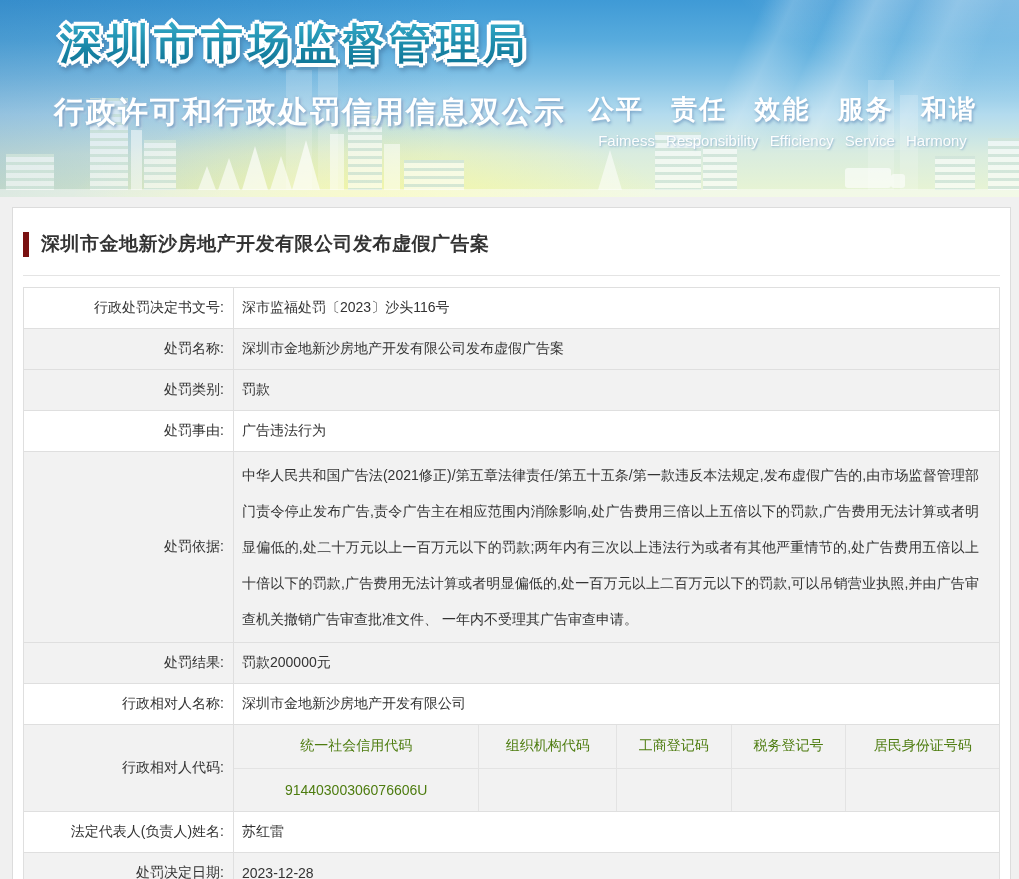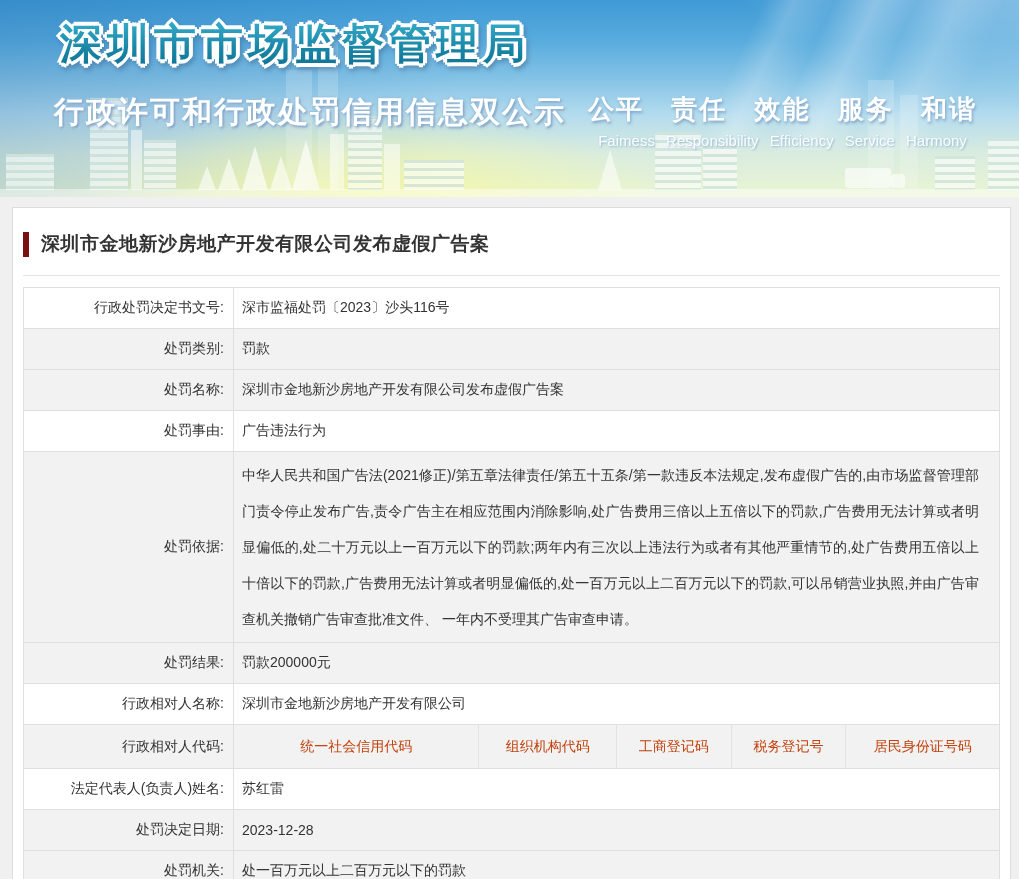--- a/index.html
+++ b/index.html
@@ -77,21 +77,21 @@
 
   table.info-table { width: 100%; border-collapse: collapse; margin-top: 11px; font-size: 14px; }
   .info-table td { border: 1px solid #dfdfdf; vertical-align: middle; background: #fff; }
   tr.shade td { background: #f2f2f2; }
   td.lbl { width: 210px; text-align: right; padding: 0 9px 0 4px; height: 41px; }
   td.val { text-align: left; padding: 0 10px 0 8px; }
   td.val.long { line-height: 36px; padding: 5px 20px 5px 8px; text-align: justify; }
   td.nest { padding: 0; }
 
   table.nested { width: 100%; border-collapse: collapse; border-style: hidden; table-layout: fixed; }
-  .nested th, .nested td { border: 1px solid #e3e3e3; height: 43px; text-align: center; font-size: 14px; font-weight: normal; color: #c2410c; }
+  .nested th, .nested td { border: 1px solid #e3e3e3; height: 43px; text-align: center; font-size: 14px; font-weight: normal; color: #4d7c0f; }
   .nested th { background: #f2f2f2; }
   .nested td { background: #fafafa; }
   .nc1 { width: 32%; } .nc2 { width: 18%; } .nc3 { width: 15%; } .nc4 { width: 15%; } .nc5 { width: 20%; }
 </style>
 </head>
 <body>
 
 <div class="banner">
   <div class="skyline">
     <div class="bld faint" style="left:286px;width:26px;height:120px;"></div>
@@ -136,26 +136,26 @@
     </div>
     <div class="divider"></div>
 
     <table class="info-table">
       <tbody>
           <tr>
         <td class="lbl">行政处罚决定书文号:</td>
         <td class="val">深市监福处罚〔2023〕沙头116号</td>
       </tr>
       <tr class="shade">
+        <td class="lbl">处罚名称:</td>
+        <td class="val">深圳市金地新沙房地产开发有限公司发布虚假广告案</td>
+      </tr>
+      <tr class="shade">
         <td class="lbl">处罚类别:</td>
         <td class="val">罚款</td>
-      </tr>
-      <tr class="shade">
-        <td class="lbl">处罚名称:</td>
-        <td class="val">深圳市金地新沙房地产开发有限公司发布虚假广告案</td>
       </tr>
       <tr>
         <td class="lbl">处罚事由:</td>
         <td class="val">广告违法行为</td>
       </tr>
       <tr class="shade">
         <td class="lbl">处罚依据:</td>
         <td class="val long">中华人民共和国广告法(2021修正)/第五章法律责任/第五十五条/第一款违反本法规定,发布虚假广告的,由市场监督管理部门责令停止发布广告,责令广告主在相应范围内消除影响,处广告费用三倍以上五倍以下的罚款,广告费用无法计算或者明显偏低的,处二十万元以上一百万元以下的罚款;两年内有三次以上违法行为或者有其他严重情节的,处广告费用五倍以上十倍以下的罚款,广告费用无法计算或者明显偏低的,处一百万元以上二百万元以下的罚款,可以吊销营业执照,并由广告审查机关撤销广告审查批准文件、 一年内不受理其广告审查申请。</td>
       </tr>
       <tr class="shade">
@@ -171,20 +171,27 @@
         <td class="val nest">
           <table class="nested">
             <tbody>
                   <tr>
               <th class="nc1">统一社会信用代码</th>
               <th class="nc2">组织机构代码</th>
               <th class="nc3">工商登记码</th>
               <th class="nc4">税务登记号</th>
               <th class="nc5">居民身份证号码</th>
             </tr>
+            <tr>
+              <td class="nc1">91440300306076606U</td>
+              <td class="nc2"></td>
+              <td class="nc3"></td>
+              <td class="nc4"></td>
+              <td class="nc5"></td>
+            </tr>
           </tbody>
               </table>
         </td>
       </tr>
       <tr>
         <td class="lbl">法定代表人(负责人)姓名:</td>
         <td class="val">苏红雷</td>
       </tr>
       <tr class="shade">
         <td class="lbl">处罚决定日期:</td>

